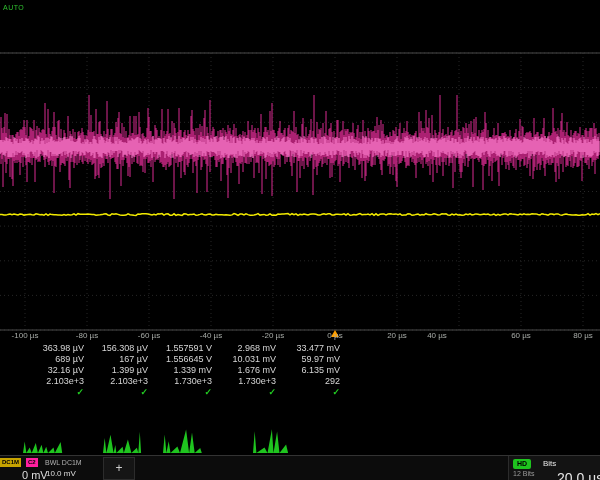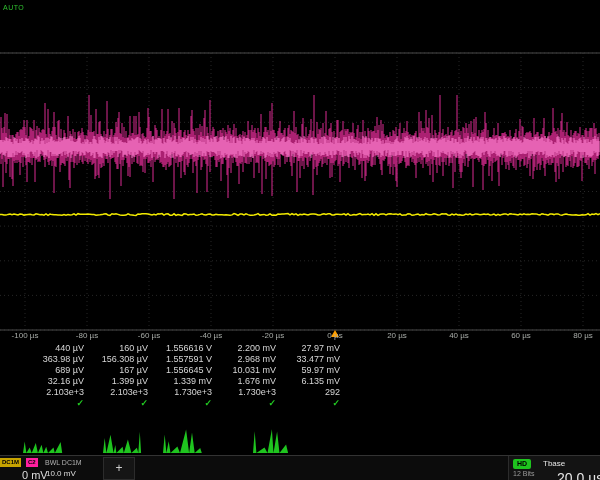--- a/index.html
+++ b/index.html
@@ -52,38 +52,26 @@
     </svg>
 
   <div id="timeAxis">
       <span class="tlabel" style="left: 25px;">-100 µs</span>
       <span class="tlabel" style="left: 87px;">-80 µs</span>
       <span class="tlabel" style="left: 149px;">-60 µs</span>
       <span class="tlabel" style="left: 211px;">-40 µs</span>
       <span class="tlabel" style="left: 273px;">-20 µs</span>
       <span class="tlabel" style="left: 335px;">0 µs</span>
       <span class="tlabel" style="left: 397px;">20 µs</span>
-      <span class="tlabel" style="left: 459px; text-align: center;">40 µs</span>
+      <span class="tlabel" style="left: 437px; text-align: center;">40 µs</span>
       <span class="tlabel" style="left: 521px;">60 µs</span>
       <span class="tlabel" style="left: 583px;">80 µs</span>
     </div>
 
   <div id="measureTable">
-      <div class="mrow">
-        <div class="mcell v" style="width: 64px;">440 µV</div>
-        <div class="mcell v" style="width: 64px;">160 µV</div>
-        <div class="mcell v" style="width: 64px;">1.556616 V</div>
-        <div class="mcell v" style="width: 64px;">2.200 mV</div>
-        <div class="mcell v" style="width: 64px;">27.97 mV</div>
-        <div class="mcell v" style="width: 64px;"></div>
-        <div class="mcell v" style="width: 38px;"></div>
-        <div class="mcell v" style="width: 38px;"></div>
-        <div class="mcell v" style="width: 38px;"></div>
-        <div class="mcell v" style="width: 38px;"></div>
-      </div>
       <div class="mrow">
         <div class="mcell v" style="width: 64px;">363.98 µV</div>
         <div class="mcell v" style="width: 64px;">156.308 µV</div>
         <div class="mcell v" style="width: 64px;">1.557591 V</div>
         <div class="mcell v" style="width: 64px;">2.968 mV</div>
         <div class="mcell v" style="width: 64px;">33.477 mV</div>
         <div class="mcell v" style="width: 64px;"></div>
         <div class="mcell v" style="width: 38px;"></div>
         <div class="mcell v" style="width: 38px;"></div>
         <div class="mcell v" style="width: 38px;"></div>
@@ -162,19 +150,19 @@
     <div>
       <span class="chip c2chip" style="background: rgb(255, 31, 160);">C2</span>
       <span class="c2coupling">BWL DC1M</span>
       <span class="c2scale">10.0 mV</span>
     </div>
     <div class="plus-tile">
       <span>+</span>
     </div>
     <div class="tbase-tile">
       <span class="hd-badge" style="background: rgb(30, 196, 30);">HD</span>
-      <span class="tbase-label">Tbase</span>
+      <span class="tbase-label">Bits</span>
       <span class="tb-bits">12 Bits</span>
       <span class="tb-scale">20.0 µs</span>
     </div>
   </div>
 
 </div>
 
 </body></html>

